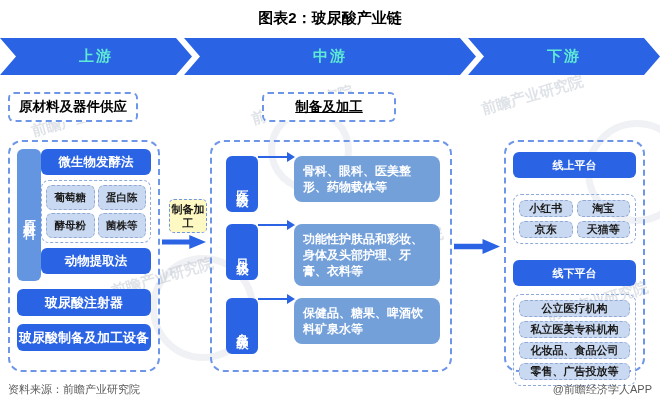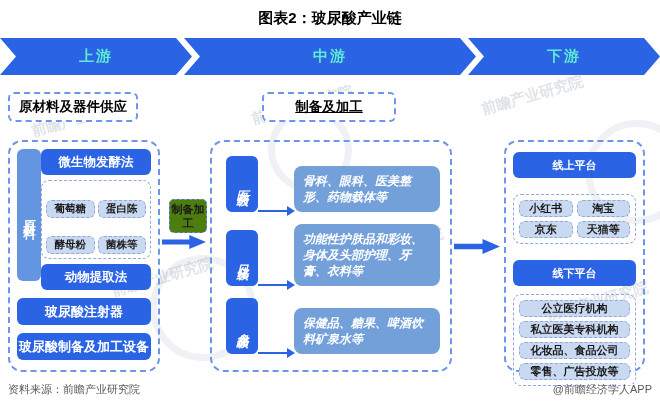--- a/index.html
+++ b/index.html
@@ -40,47 +40,47 @@
     display:flex;align-items:center;justify-content:center;
     font-size:10.5px;font-weight:600;color:#1a1a1a;box-sizing:border-box;}
   
   .up-top{display:flex;gap:0;}
   .side-label{width:24px;height:132px;background:#6495E0;border-radius:6px;color:#fff;
     font-weight:bold;font-size:12.5px;display:flex;align-items:center;justify-content:center;
     writing-mode:vertical-rl;text-orientation:upright;letter-spacing:4px;flex:0 0 auto;}
   .up-stack{flex:1;display:flex;flex-direction:column;gap:5px;}
   .method-box{height:26px;border-radius:6px;}
   .up-chips-grid{display:grid;grid-template-columns:1fr 1fr;gap:3px;padding:4px;}
-  .up-chips-grid .chip{height:18px;margin-top:15px;}
+  .up-chips-grid .chip{height:25px;}
   .up-chips-row{display:flex;gap:4px;padding:4px;}
   .up-chips-row .chip{height:16px;}
   .chip-small{flex:0 0 38px;}
   .chip-grow{flex:1;}
   .equip-box{height:27px;border-radius:6px;margin-top:8px;font-size:13px;}
   
-  .grade-row{display:flex;align-items:flex-end;font-style:italic;}
+  .grade-row{display:flex;align-items:flex-start;}
   .grade-box{width:32px;height:56px;border-radius:6px;flex:0 0 auto;
     writing-mode:vertical-rl;text-orientation:upright;letter-spacing:2px;font-size:12px;}
   .connector{position:relative;width:30px;height:2px;background:#2A63E4;margin:0 6px 0 0;flex:0 0 auto;}
   .connector::after{content:'';position:absolute;right:-7px;top:-4px;width:0;height:0;
     border-left:8px solid #2A63E4;border-top:5px solid transparent;border-bottom:5px solid transparent;}
   .info-box{flex:1;margin-right:10px;background:#74A0DA;border-radius:8px;color:#fff;
     font-size:12px;font-weight:600;line-height:1.35;padding:7px 9px;text-align:left;}
   
   .plat-box{height:26px;border-radius:6px;font-size:11px;}
   .dn-chips-grid{display:grid;grid-template-columns:1fr 1fr;gap:4px;padding:5px;margin-top:16px;}
   .dn-chips-grid .chip{height:17px;font-size:11px;}
   .dn-chips-col{display:flex;flex-direction:column;gap:4px;padding:5px;margin-top:8px;}
   .dn-chips-col .chip{height:17px;font-size:11px;}
   .mt10{margin-top:16px;}
   
   .mini-label{position:absolute;left:169px;top:199px;width:38px;height:34px;
     border:1.5px dashed #6E96E8;border-radius:5px;box-sizing:border-box;
     display:flex;align-items:center;justify-content:center;text-align:center;
-    font-size:11px;font-weight:bold;line-height:1.3;background:#4d7c0f;}
+    font-size:11px;font-weight:bold;line-height:1.3;background:#fef9c3;}
   .solid-arrow{position:absolute;background:#2A63E4;
     clip-path:polygon(0 32%,62% 32%,62% 0,100% 50%,62% 100%,62% 68%,0 68%);}
   .arrow-left{left:162px;top:235px;width:44px;height:14px;}
   .arrow-mid{left:454px;top:239px;width:46px;height:15px;}
   
   .footer-src{position:absolute;left:8px;bottom:9px;font-size:11px;color:#595959;}
   .footer-credit{position:absolute;right:8px;bottom:9px;font-size:11px;color:#595959;}
   
   .wm{position:absolute;color:rgba(150,162,178,0.30);font-size:15px;font-weight:bold;
     transform:rotate(-16deg);white-space:nowrap;pointer-events:none;}

